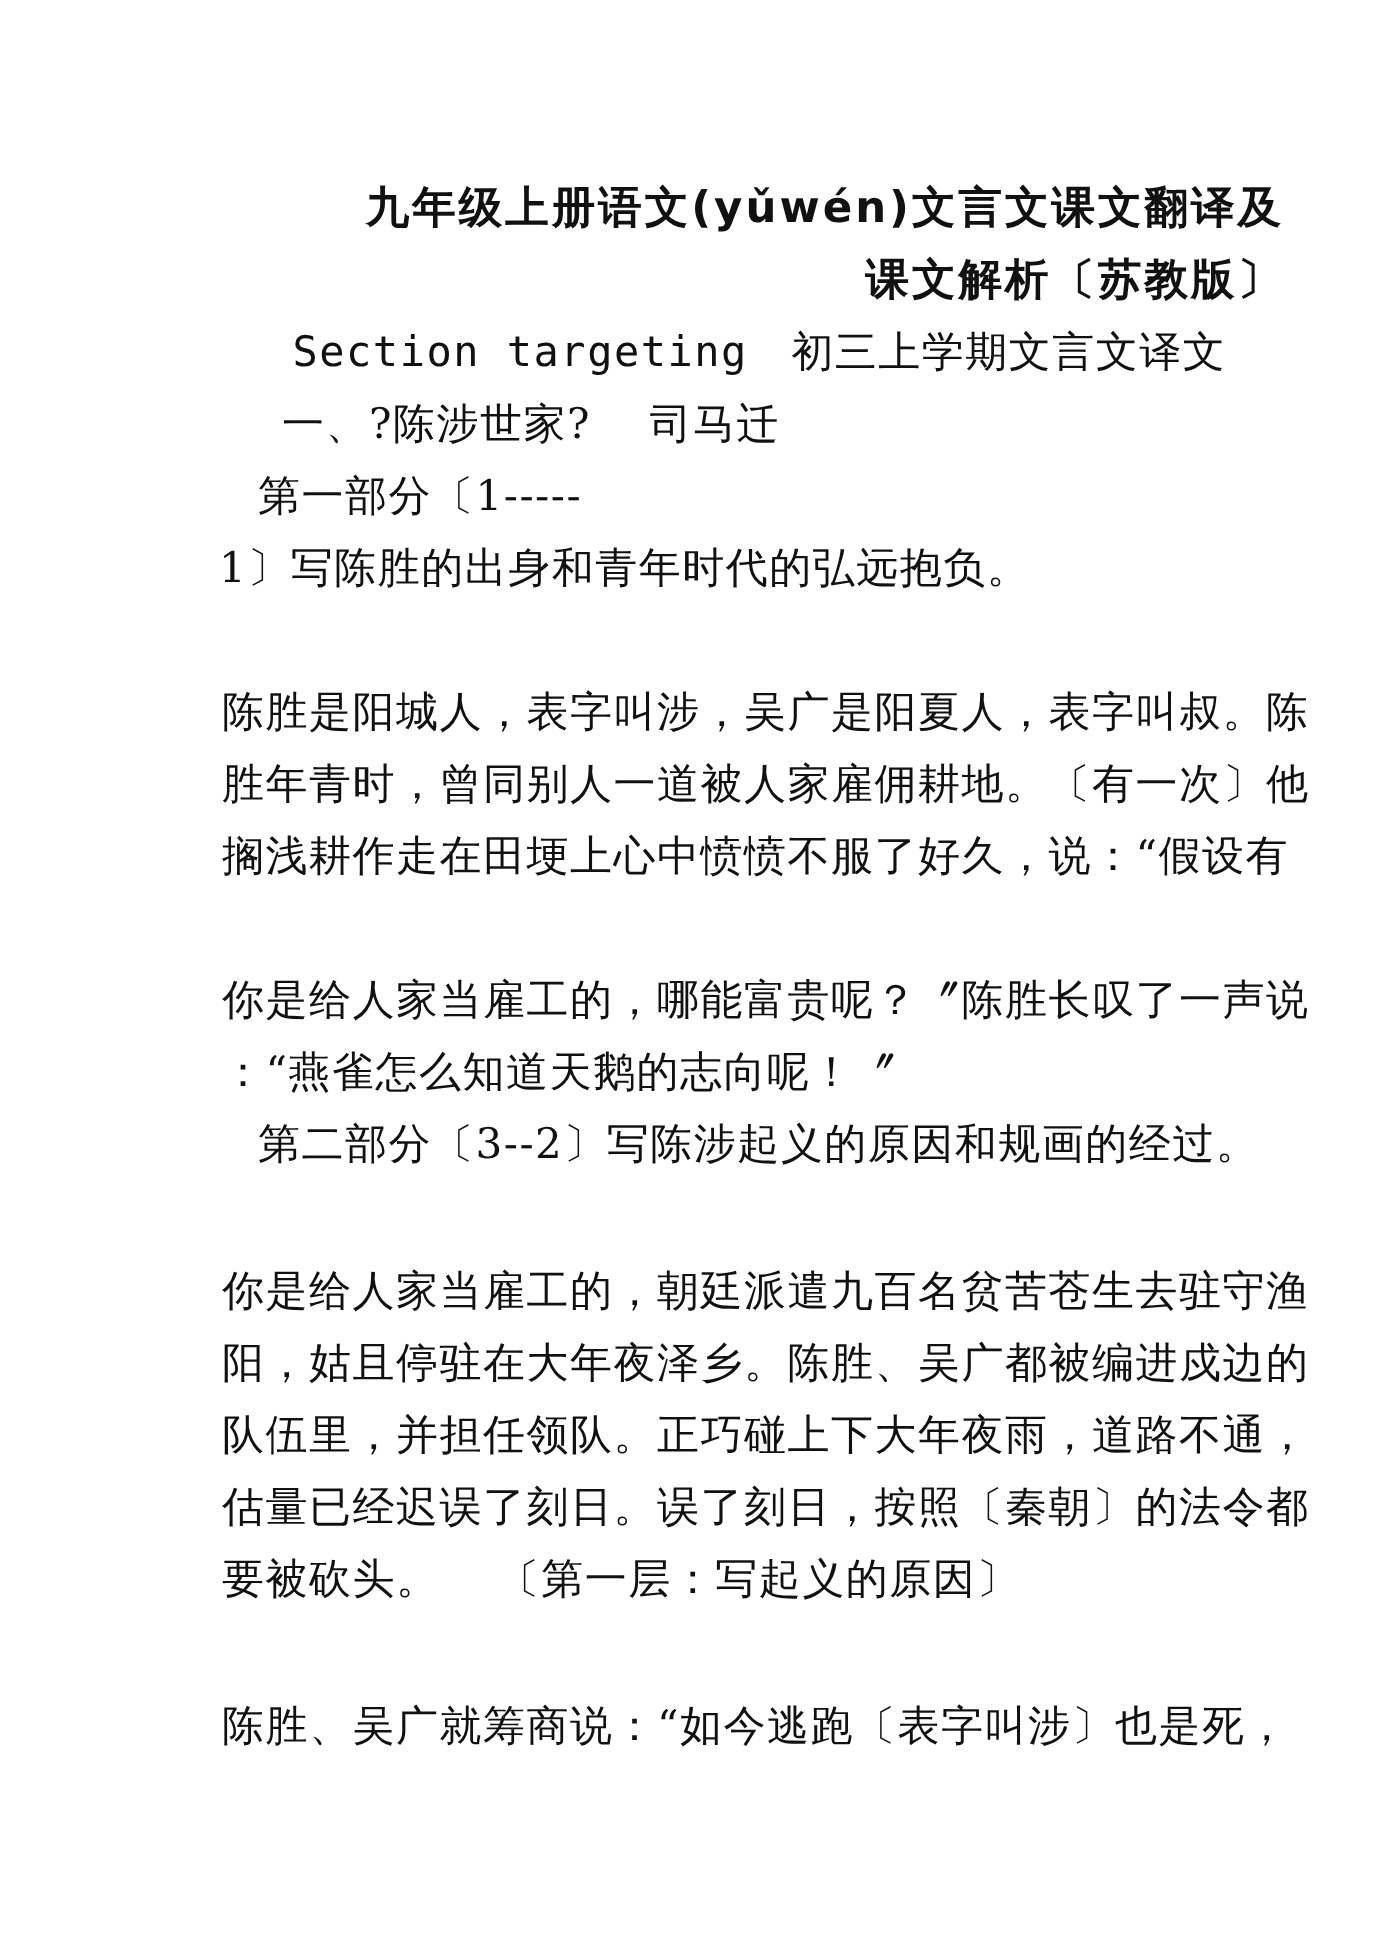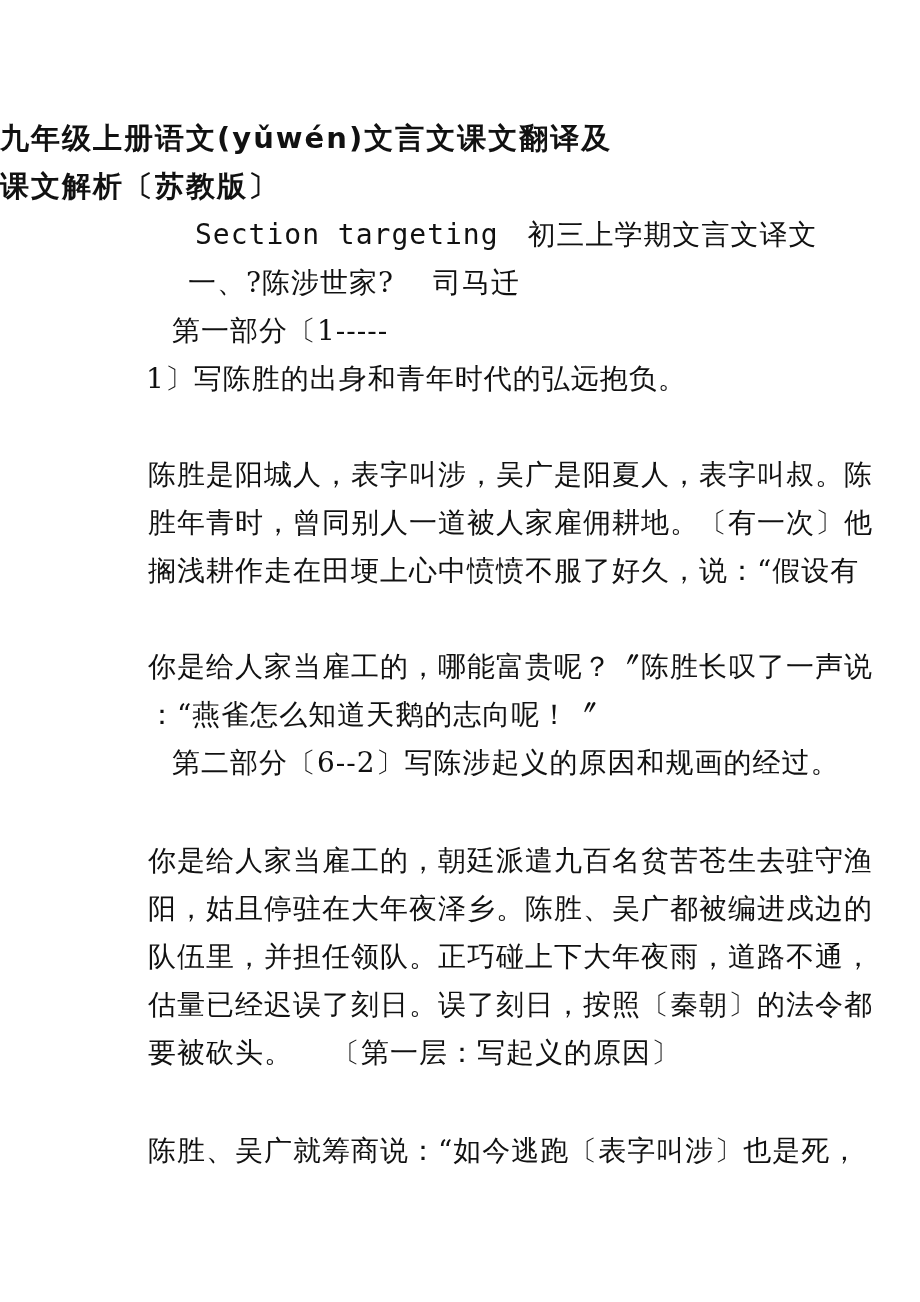--- a/index.html
+++ b/index.html
@@ -28,21 +28,21 @@
       letter-spacing: 1px;
     }
     .title {
       font-family: "DejaVu Sans", "Liberation Sans", sans-serif;
       font-weight: bold;
       font-size: 29px;
       line-height: 40px;
       letter-spacing: 2px;
       width: 856px;
       left: 0;
-      text-align: left;
+      text-align: right;
     }
     .mono {
       font-family: "DejaVu Sans Mono", "Liberation Mono", monospace;
     }
     .body-line {
       left: 148px;
       width: 625px;
       text-align: justify;
       text-align-last: justify;
     }
@@ -64,21 +64,21 @@
 
   <div class="line" style="top:316px; left:172px;">第一部分〔1-----</div>
   <div class="line" style="top:364px; left:146px;">1〕写陈胜的出身和青年时代的弘远抱负。</div>
 
   <div class="line body-line" style="top:460px;">陈胜是阳城人，表字叫涉，吴广是阳夏人，表字叫叔。陈</div>
   <div class="line body-line" style="top:508px;">胜年青时，曾同别人一道被人家雇佣耕地。〔有一次〕他</div>
   <div class="line body-line" style="top:556px;">搁浅耕作走在田埂上心中愤愤不服了好久，说：“假设有</div>
   <div class="line body-line last" style="top:700px;">：“燕雀怎么知道天鹅的志向呢！〞</div>
   <div class="line body-line" style="top:652px;">你是给人家当雇工的，哪能富贵呢？〞陈胜长叹了一声说</div>
 
-  <div class="line" style="top:748px; left:172px;">第二部分〔6--2〕写陈涉起义的原因和规画的经过。</div>
+  <div class="line" style="top:748px; left:172px;">第二部分〔3--2〕写陈涉起义的原因和规画的经过。</div>
 
   <div class="line body-line" style="top:846px;">你是给人家当雇工的，朝廷派遣九百名贫苦苍生去驻守渔</div>
   <div class="line body-line" style="top:894px;">阳，姑且停驻在大年夜泽乡。陈胜、吴广都被编进戍边的</div>
   <div class="line body-line" style="top:942px;">队伍里，并担任领队。正巧碰上下大年夜雨，道路不通，</div>
   <div class="line body-line" style="top:990px;">估量已经迟误了刻日。误了刻日，按照〔秦朝〕的法令都</div>
   <div class="line body-line last" style="top:1038px;">要被砍头。　 〔第一层：写起义的原因〕</div>
 
   <div class="line body-line last" style="top:1136px;">陈胜、吴广就筹商说：“如今逃跑〔表字叫涉〕也是死，</div>
 
 </div>

